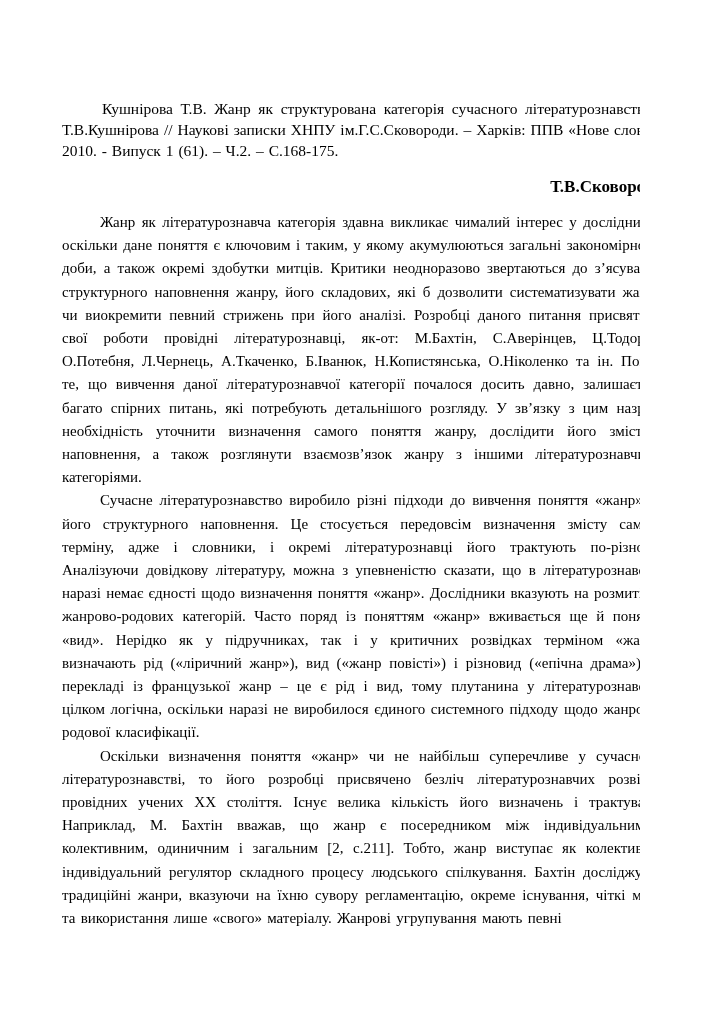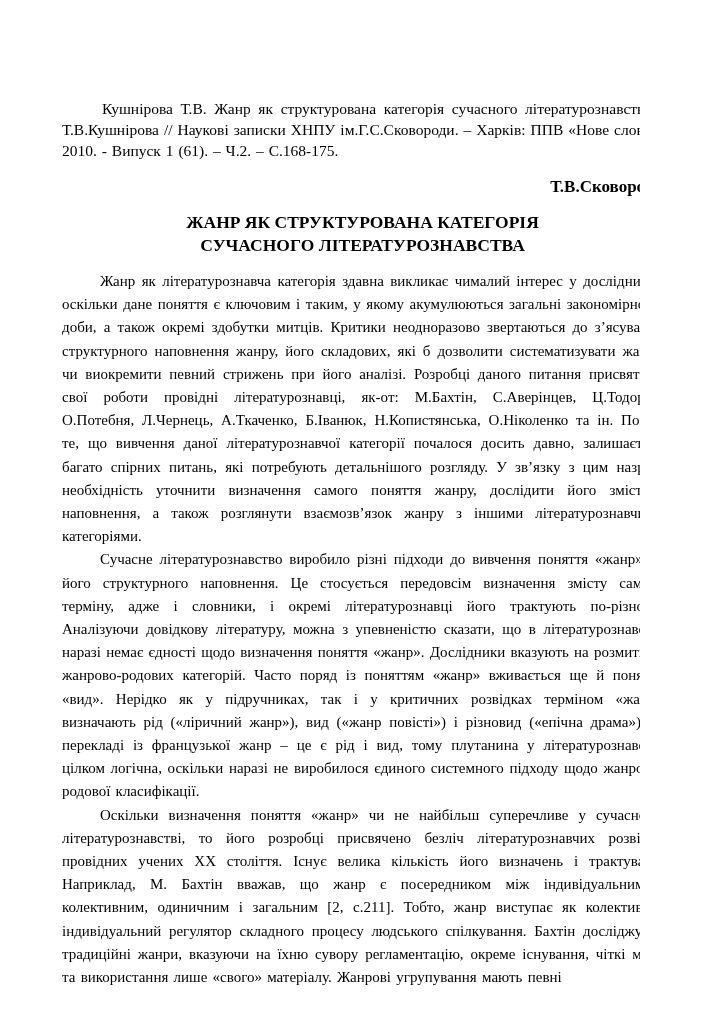--- a/index.html
+++ b/index.html
@@ -60,24 +60,20 @@
 </head>
 <body>
 
 <div class="page">
   <div class="content">
 
     <p class="citation">Кушнірова Т.В. Жанр як структурована категорія сучасного літературознавства / Т.В.Кушнірова // Наукові записки ХНПУ ім.Г.С.Сковороди. – Харків: ППВ «Нове слово», 2010. - Випуск 1 (61). – Ч.2. – С.168-175.</p>
 
     <p class="author">Т.В.Сковороди</p>
 
-    <h1 class="title">
-      <span>ЖАНР ЯК СТРУКТУРОВАНА КАТЕГОРІЯ</span><br>
-      <span>СУЧАСНОГО ЛІТЕРАТУРОЗНАВСТВА</span>
-    </h1>
 
     <div class="body-text">
       <p class="body-par">Жанр як літературознавча категорія здавна викликає чималий інтерес у дослідників, оскільки дане поняття є ключовим і таким, у якому акумулюються загальні закономірності доби, а також окремі здобутки митців. Критики неодноразово звертаються до з’ясування структурного наповнення жанру, його складових, які б дозволити систематизувати жанри чи виокремити певний стрижень при його аналізі. Розробці даного питання присвятили свої роботи провідні літературознавці, як-от: М.Бахтін, С.Аверінцев, Ц.Тодоров, О.Потебня, Л.Чернець, А.Ткаченко, Б.Іванюк, Н.Копистянська, О.Ніколенко та ін.  Попри те, що вивчення даної літературознавчої категорії почалося досить давно, залишається багато спірних питань, які потребують детальнішого розгляду. У зв’язку з цим назріла необхідність уточнити визначення самого поняття жанру, дослідити його змістове наповнення, а також розглянути взаємозв’язок жанру з іншими літературознавчими категоріями.</p>
       <p class="body-par">Сучасне літературознавство виробило різні підходи до вивчення поняття «жанр» та його структурного наповнення. Це стосується передовсім визначення змісту самого терміну, адже і словники, і окремі літературознавці його трактують по-різному. Аналізуючи довідкову літературу, можна з упевненістю сказати, що в літературознавстві наразі немає єдності щодо визначення поняття «жанр». Дослідники вказують на розмитість жанрово-родових категорій. Часто поряд із поняттям «жанр» вживається ще й  поняття «вид». Нерідко як у підручниках, так і у критичних розвідках терміном «жанр» визначають рід («ліричний жанр»), вид («жанр повісті») і різновид («епічна драма»). У перекладі із французької жанр – це є рід і вид, тому плутанина у літературознавстві цілком логічна, оскільки наразі не виробилося єдиного системного підходу щодо жанрово-родової класифікації.</p>
       <p class="body-par">Оскільки визначення поняття «жанр» чи не найбільш суперечливе у сучасному літературознавстві, то його розробці присвячено безліч літературознавчих розвідок провідних учених ХХ століття. Існує велика кількість його визначень і трактувань. Наприклад, М. Бахтін вважав, що жанр є посередником між індивідуальним і колективним, одиничним і загальним [2, с.211]. Тобто, жанр виступає як колективно-індивідуальний регулятор складного процесу людського спілкування. Бахтін досліджував традиційні жанри, вказуючи на їхню сувору регламентацію, окреме існування, чіткі межі та використання лише «свого» матеріалу. Жанрові угрупування мають певні</p>
     </div>
 
   </div>
 </div>
 

